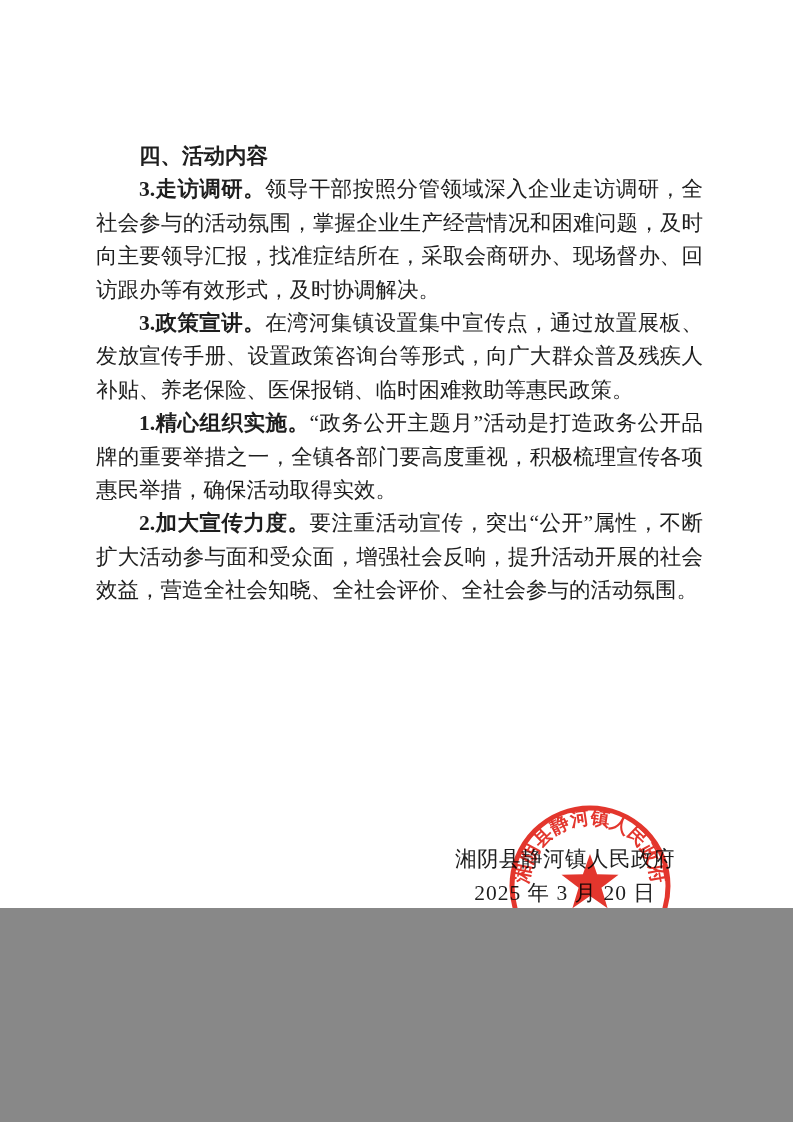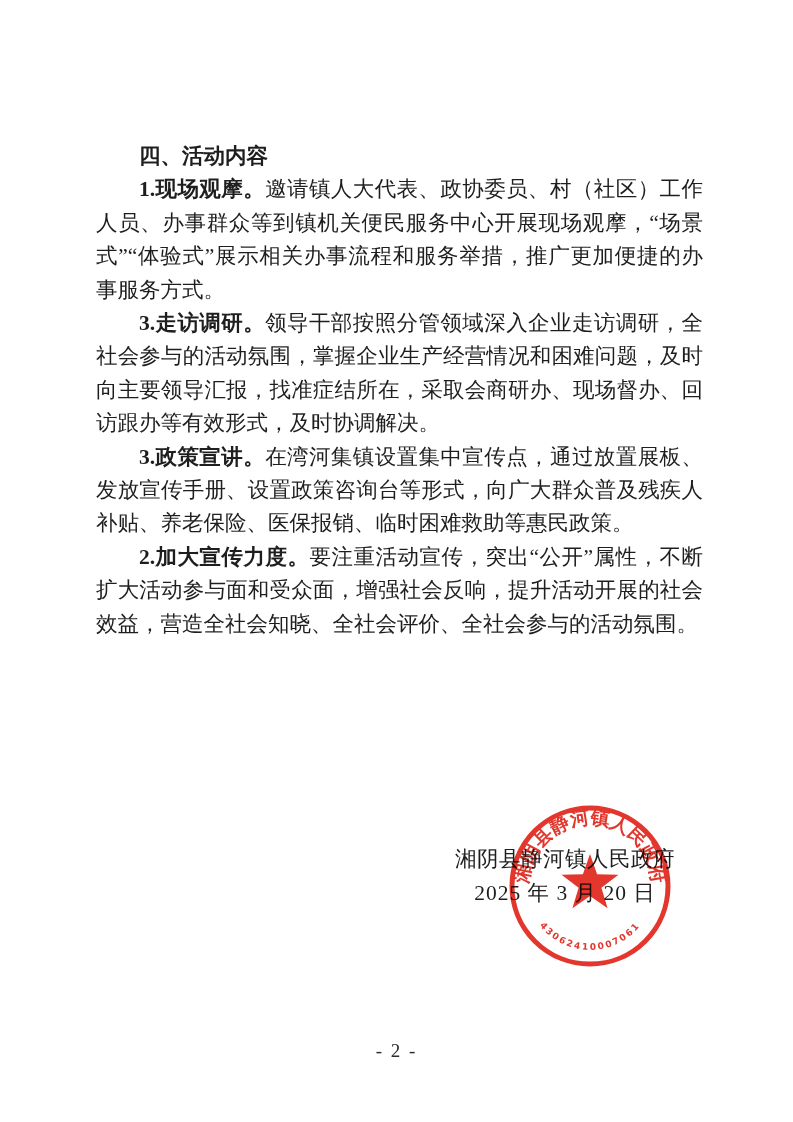--- a/index.html
+++ b/index.html
@@ -1,18 +1,18 @@
 <!DOCTYPE html>
 <html><head>
 <meta charset="utf-8">
 <style>
   html,body{margin:0;padding:0;background:#888;}
   .page{
     position:relative;
-    width:793px;height:1122px;
+    width:793px;height:908px;
     margin:0 auto;
     background:#ffffff;
     overflow:hidden;
     font-family:"Liberation Serif","DejaVu Serif",serif;
     color:#1e1e1e;
   }
   .body-text{
     position:absolute;
     left:96px;top:140px;width:607px;
     font-size:21.5px;
@@ -58,27 +58,27 @@
 </style>
 </head>
 <body>
 
 <div class="page">
 
   <div class="body-text">
 
     <p class="sec-heading">四、活动内容</p>
 
-    <p><span class="lead">1.现场观摩。</span><span>邀请镇人大代表、政协委员、村（社区）工作人员、办事群众等到镇机关便民服务中心开展现场观摩，“场景式”“体验式”展示相关办事流程和服务举措，推广更加便捷的办事服务方式。</span></p>
 
     <p><span class="lead">3.走访调研。</span><span>领导干部按照分管领域深入企业走访调研，全社会参与的活动氛围，掌握企业生产经营情况和困难问题，及时向主要领导汇报，找准症结所在，采取会商研办、现场督办、回访跟办等有效形式，及时协调解决。</span></p>
 
     <p><span class="lead">3.政策宣讲。</span><span>在湾河集镇设置集中宣传点，通过放置展板、发放宣传手册、设置政策咨询台等形式，向广大群众普及残疾人补贴、养老保险、医保报销、临时困难救助等惠民政策。</span></p>
 
 
+    <p><span class="lead">1.精心组织实施。</span><span>“政务公开主题月”活动是打造政务公开品牌的重要举措之一，全镇各部门要高度重视，积极梳理宣传各项惠民举措，确保活动取得实效。</span></p>
 
     <p><span class="lead">2.加大宣传力度。</span><span>要注重活动宣传，突出“公开”属性，不断扩大活动参与面和受众面，增强社会反响，提升活动开展的社会效益，营造全社会知晓、全社会评价、全社会参与的活动氛围。</span></p>
 
   </div>
 
   <div class="signature">
     <div class="sig-agency">湘阴县静河镇人民政府</div>
     <div class="sig-date">2025 年 3 月 20 日</div>
   </div>
 

